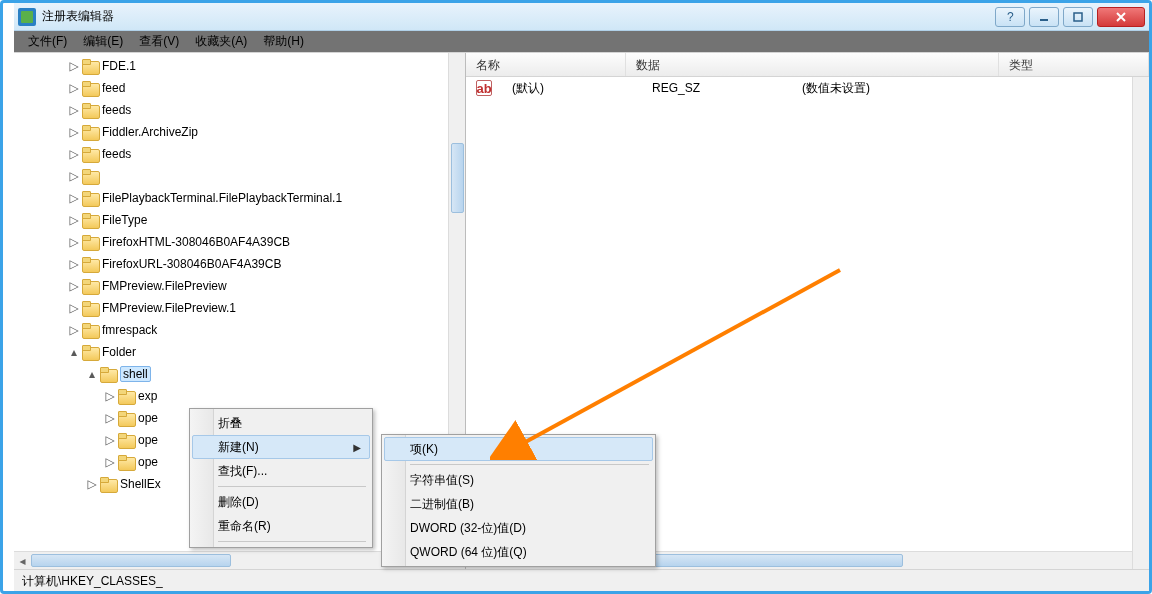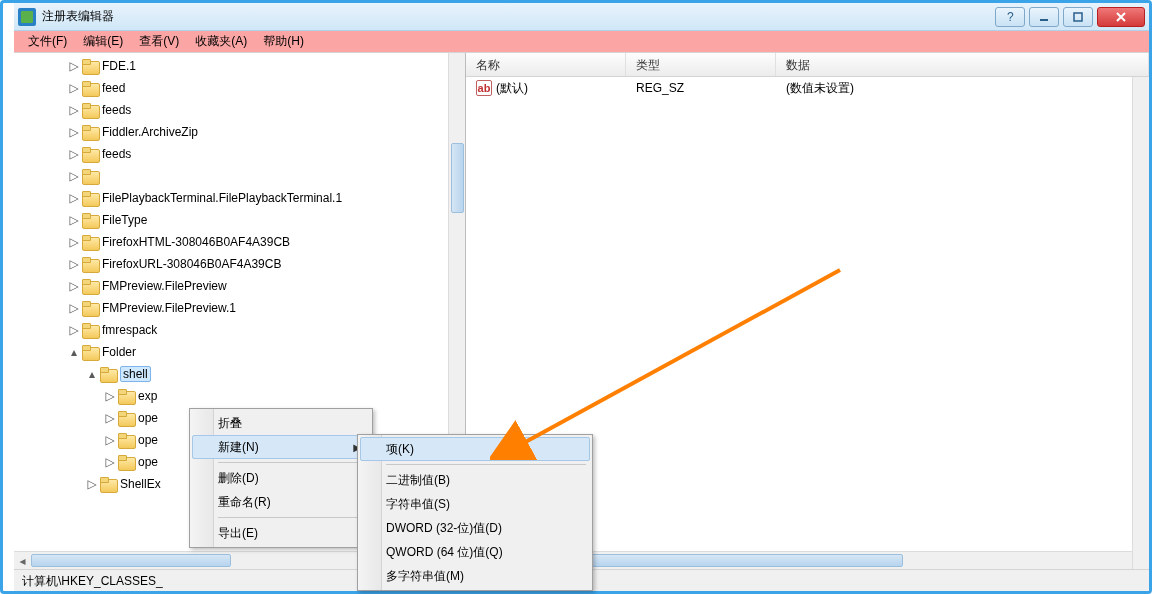--- a/index.html
+++ b/index.html
@@ -6,21 +6,21 @@
 body { background: #fff; width: 1152px; height: 594px; overflow: hidden; position: relative; }
 .window { border: 3px solid #3ba3e8; border-radius: 4px; height: 594px; display: flex; flex-direction: column; background: #fff; padding-left: 11px; }
 .titlebar { background: linear-gradient(to bottom, #e8f3fc 0%, #d0e7f7 100%); height: 28px; display: flex; align-items: center; padding: 0 4px; border-bottom: 1px solid #b0d0e8; }
 .titlebar .app-icon { width: 18px; height: 18px; margin-right: 6px; background: #2a80c4; border-radius: 2px; position: relative; }
 .titlebar .app-icon::before { content: ""; position: absolute; left: 3px; top: 3px; width: 12px; height: 12px; background: #5ab04a; border-radius: 1px; }
 .titlebar .title { color: #000; font-size: 12px; flex: 1; }
 .win-btns { display: flex; gap: 4px; }
 .win-btn { width: 30px; height: 20px; border: 1px solid #7fa8c9; border-radius: 3px; background: linear-gradient(to bottom, #eaf4fc, #c9e2f5); color: #2a5f8a; display: flex; align-items: center; justify-content: center; cursor: default; }
 .win-btn.close { background: linear-gradient(to bottom, #f07878, #d43a3a); border-color: #b82020; color: #fff; width: 48px; }
 .win-btn svg { width: 12px; height: 12px; }
-.menubar { background: #fca5a5; height: 22px; display: flex; align-items: center; padding: 0 6px; border-bottom: 1px solid #d4d4d4; }
+.menubar { background: #737373; height: 22px; display: flex; align-items: center; padding: 0 6px; border-bottom: 1px solid #d4d4d4; }
 .menubar .menu-item { padding: 2px 8px; cursor: default; }
 .content { flex: 1; display: flex; position: relative; overflow: hidden; }
 .tree-pane { width: 452px; border-right: 1px solid #bcbcbc; display: flex; flex-direction: column; }
 .tree-scroll { flex: 1; overflow: hidden; position: relative; }
 .tree { padding: 2px 0; }
 .tree-row { display: flex; align-items: center; height: 22px; white-space: nowrap; cursor: default; }
 .tree-row .expand { width: 12px; height: 12px; margin-right: 2px; display:flex; align-items:center; justify-content:center; color:#5a5a5a; }
 .tree-row .folder-icon { width: 16px; height: 14px; margin-right: 4px; position: relative; }
 .folder-icon::before { content:""; position:absolute; left:0; top:2px; width:16px; height:12px; background: linear-gradient(to bottom, #ffe9a6, #f3c95b); border:1px solid #d6a93a; border-radius:2px; }
 .folder-icon::after { content:""; position:absolute; left:0; top:0; width:7px; height:4px; background:#f3d67a; border:1px solid #d6a93a; border-radius:1px 1px 0 0; }
@@ -30,21 +30,21 @@
 .vscrollbar .thumb { position:absolute; left:2px; width:13px; background: linear-gradient(to right, #d6e6f5, #b7d4ee); border:1px solid #9cbfde; border-radius:2px; }
 .hscroll-row { height:18px; display:flex; background:#f0f0f0; border-top:1px solid #dcdcdc; }
 .hscroll-row .track { flex:1; position:relative; }
 .hscroll-row .thumb { position:absolute; top:2px; height:13px; background: linear-gradient(to bottom, #d6e6f5, #b7d4ee); border:1px solid #9cbfde; border-radius:2px; }
 .hscroll-row .arrow { width:17px; display:flex; align-items:center; justify-content:center; color:#666; }
 .list-pane { flex:1; display:flex; flex-direction:column; position:relative; }
 .list-header { height:24px; display:flex; background: linear-gradient(to bottom,#fdfdfd,#ececec); border-bottom:1px solid #d4d4d4; }
 .list-header .col { padding:4px 10px; border-right:1px solid #e0e0e0; color:#333; }
 .list-body { flex:1; }
 .list-row { display:flex; align-items:center; height:22px; padding-left:10px; }
-.ab-icon { width:16px; height:16px; border:1px solid #c06060; border-radius:2px; background:#fff; color:#c03030; font-size:11px; font-weight:bold; display:flex; align-items:center; justify-content:center; margin-right:4px; position:relative; }
+.ab-icon { width:16px; height:16px; border:1px solid #c06060; border-radius:2px; background:#fff; color:#c03030; font-size:13px; font-weight:bold; display:flex; align-items:center; justify-content:center; margin-right:20px; position:relative; }
 .statusbar { height:22px; background:#f0f0f0; border-top:1px solid #d4d4d4; padding:3px 8px; color:#000; }
 .context-menu { position:absolute; background:#f0f0f0; border:1px solid #a0a0a0; box-shadow:2px 2px 4px rgba(0,0,0,0.25); padding:2px; }
 .context-menu .cm-item { display:flex; align-items:center; height:24px; padding:0 30px 0 26px; position:relative; cursor:default; color:#000; }
 .context-menu .cm-item.highlight { background:#d6e8f8; border:1px solid #a6c8e8; border-radius:2px; padding-right:29px; padding-left:25px; }
 .context-menu .cm-sep { height:1px; background:#c8c8c8; margin:3px 4px 3px 26px; }
 .context-menu .cm-arrow { position:absolute; right:8px; top:50%; transform:translateY(-50%); color:#333; font-size:10px; }
 .context-menu .iconcol { position:absolute; left:0; top:0; bottom:0; width:24px; background: linear-gradient(to right,#f4f4f4,#e8e8e8); border-right:1px solid #d4d4d4; }
 .arrow-annotation { position:absolute; pointer-events:none; }
 </style>
 </head>
@@ -199,22 +199,22 @@
         <div class="track">
             <div class="thumb" style="left:0; width:200px;"></div>
           </div>
         <div class="arrow">▸</div>
       </div>
     </div>
 
     <div class="list-pane">
       <div class="list-header">
         <div class="col" style="width:160px">名称</div>
+        <div class="col" style="flex:1">数据</div>
         <div class="col" style="width:150px">类型</div>
-        <div class="col" style="flex:1">数据</div>
       </div>
       <div class="list-body">
         <div class="list-row">
           <div class="ab-icon">ab</div>
           <div style="width:140px">(默认)</div>
           <div style="width:150px">REG_SZ</div>
           <div>(数值未设置)</div>
         </div>
       </div>
       <div class="vscrollbar" style="top:24px"></div>
@@ -228,36 +228,35 @@
     </div>
   </div>
 
   <div class="statusbar">计算机\HKEY_CLASSES_</div>
 </div>
 
 <div class="context-menu" id="cm1" style="left:189px; top:408px; width:184px;">
   <div class="iconcol"></div>
 <div class="cm-item">折叠</div>
     <div class="cm-item highlight">新建(N)<span class="cm-arrow">▶</span></div>
+    <div class="cm-item">查找(F)...</div>
     <div class="cm-sep"></div>
     <div class="cm-item">删除(D)</div>
     <div class="cm-item">重命名(R)</div>
     <div class="cm-sep"></div>
-    <div class="cm-item">导出(E)</div>
-  </div>
-
-<div class="context-menu" id="cm2" style="left:357px; top:434px; width:236px;">
+  </div>
+
+<div class="context-menu" id="cm2" style="left:381px; top:434px; width:275px;">
   <div class="iconcol"></div>
 <div class="cm-item highlight">项(K)</div>
     <div class="cm-sep"></div>
+    <div class="cm-item">字符串值(S)</div>
     <div class="cm-item">二进制值(B)</div>
-    <div class="cm-item">字符串值(S)</div>
     <div class="cm-item">DWORD (32-位)值(D)</div>
     <div class="cm-item">QWORD (64 位)值(Q)</div>
-    <div class="cm-item">多字符串值(M)</div>
   </div>
 
 <svg class="arrow-annotation" style="left:490px; top:260px;" width="360" height="200">
   <defs>
       <marker id="ah" markerWidth="12" markerHeight="12" refX="2" refY="6" orient="auto">
         <path d="M0,0 L12,6 L0,12 Z" fill="#ff7f00"></path>
       </marker>
     </defs>
   <line x1="350" y1="10" x2="30" y2="185" stroke="#ff7f00" stroke-width="4" marker-end="url(#ah)"></line>
 </svg>

